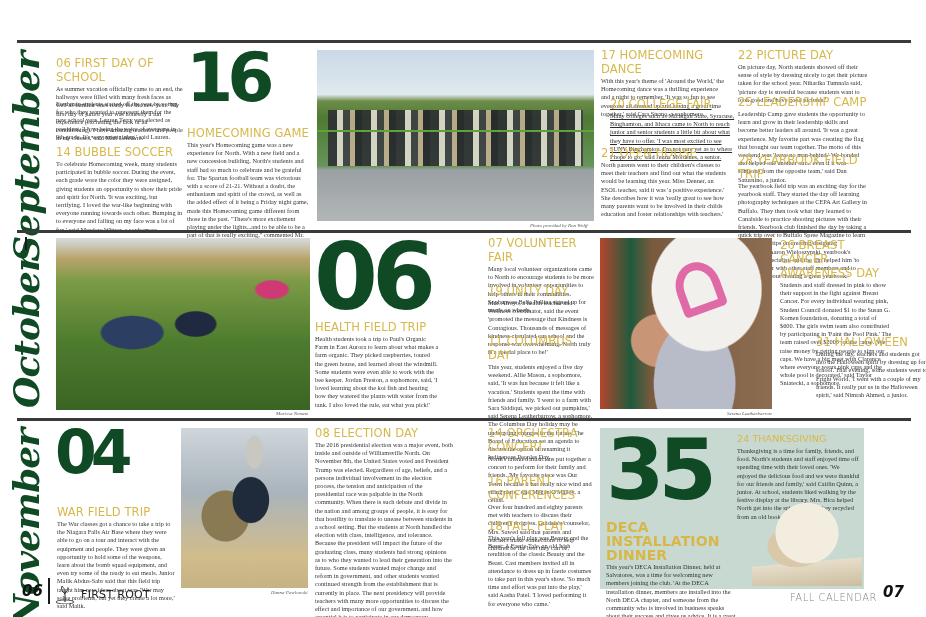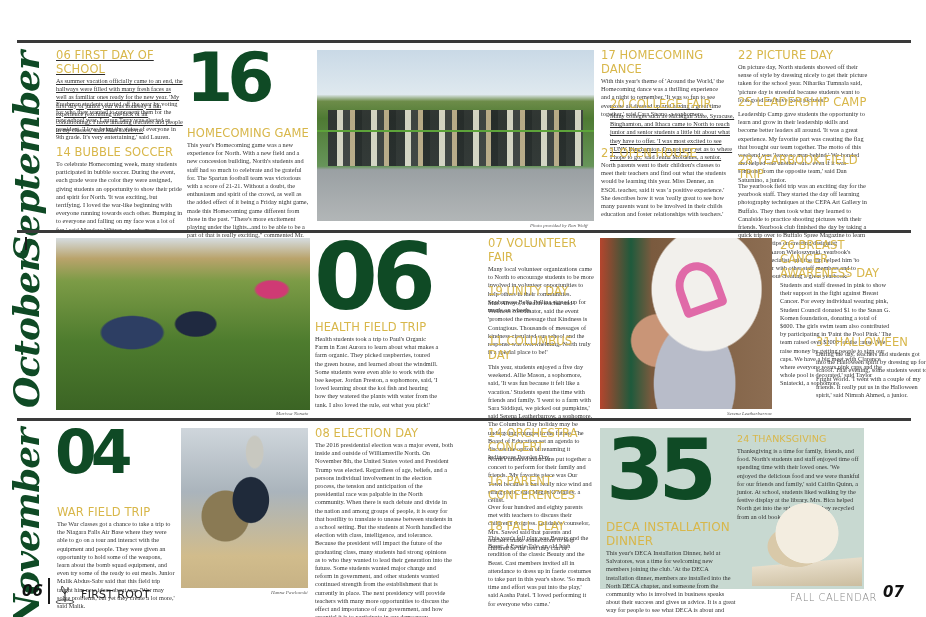--- a/index.html
+++ b/index.html
@@ -88,21 +88,21 @@
 <body>
 
 <div class="rule" style="top:40px; width:894px;"></div>
 
 <div class="month" style="top:48px; height:180px;">
   <div class="vline" style="height:22px;"></div>
   <div class="word">September</div>
   <div class="vline" style="flex:1;"></div>
 </div>
 
-<div class="entry" style="left:56px; top:48px; width:127px;text-decoration:underline;">
+<div class="entry" style="left:56px; top:56px; width:127px;">
   <h3>06 FIRST DAY OF SCHOOL</h3>
   <p>As summer vacation officially came to an end, the hallways were filled with many fresh faces as well as familiar ones ready for the new year. 'My first day of junior year was honestly a fun experience (excluding the lack of air conditioning). I have amazing teachers and people in my classes,' said Matt Lefebvre.</p>
 </div>
 <div class="entry" style="left:56px; top:100px; width:127px;">
   <p>Freshman students started off the year by voting for who they wanted to represent them for the new school year. Lauren Terry was elected as president. 'I love being the voice of everyone in 9th grade. It's very entertaining,' said Lauren.</p>
 </div>
 <div class="entry" style="left:56px; top:145px; width:127px;">
   <h3>14 BUBBLE SOCCER</h3>
   <p>To celebrate Homecoming week, many students participated in bubble soccer. During the event, each grade wore the color they were assigned, giving students an opportunity to show their pride and spirit for North. 'It was exciting, but terrifying. I loved the war-like beginning with everyone running towards each other. Bumping in to everyone and falling on my face was a lot of fun,' said Meadow Wittrer, a sophomore.</p>
 </div>
@@ -220,21 +220,21 @@
   <p>Over four hundred and eighty parents met with teachers to discuss their children's progress. Guidance counselor, Mrs. Sawed said that parents and teachers make connections to help children be the best they can be.</p>
 </div>
 <div class="entry" style="left:488px; top:519px; width:104px;">
   <h3>18 FALL PLAY</h3>
   <p>This year's fall play was Beauty and the Beast: A Faerie Tale, an old Irish rendition of the classic Beauty and the Beast. Cast members invited all in attendance to dress up in faerie costumes to take part in this year's show. 'So much time and effort was put into the play,' said Aasha Patel. 'I loved performing it for everyone who came.'</p>
 </div>
 
 <div class="deca-box" style="left:600px; top:428px; width:264px; height:161px;"></div>
 <div class="big-num" style="left:606px; top:428px; font-size:84px;">35</div>
 <div class="entry" style="left:606px; top:520px; width:130px;">
-  <h3 style="font-size:12px;">DECA INSTALLATION DINNER</h3>
+  <h3 style="font-size:14px;font-weight:bold;">DECA INSTALLATION DINNER</h3>
   <p>This year's DECA Installation Dinner, held at Salvatores, was a time for welcoming new members joining the club. 'At the DECA installation dinner, members are installed into the North DECA chapter, and someone from the community who is involved in business speaks about their success and gives us advice. It is a great way for people to see what DECA is about and network with those in it,' said Emma Steadman, a senior.</p>
 </div>
 <div class="entry" style="left:737px; top:432px; width:124px;">
   <h3 style="font-size:9.5px;">24 THANKSGIVING</h3>
   <p>Thanksgiving is a time for family, friends, and food. North's students and staff enjoyed time off spending time with their loved ones. 'We enjoyed the delicious food and we were thankful for our friends and family,' said Caitlin Quinn, a junior. At school, students liked walking by the festive display at the library. Mrs. Bica helped North get into the spirit with a turkey recycled from an old book.</p>
 </div>
 <div class="book" style="left:752px; top:498px; width:110px; height:88px;"></div>
 
 <div class="footer-num" style="left:22px; top:582px;">06</div>
 <div style="position:absolute; left:48px; top:578px; width:2px; height:26px; background:#1a1a1a;"></div>

